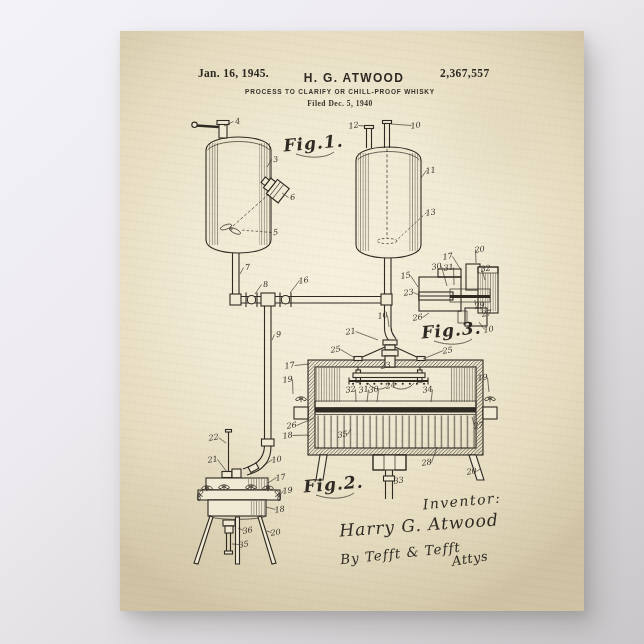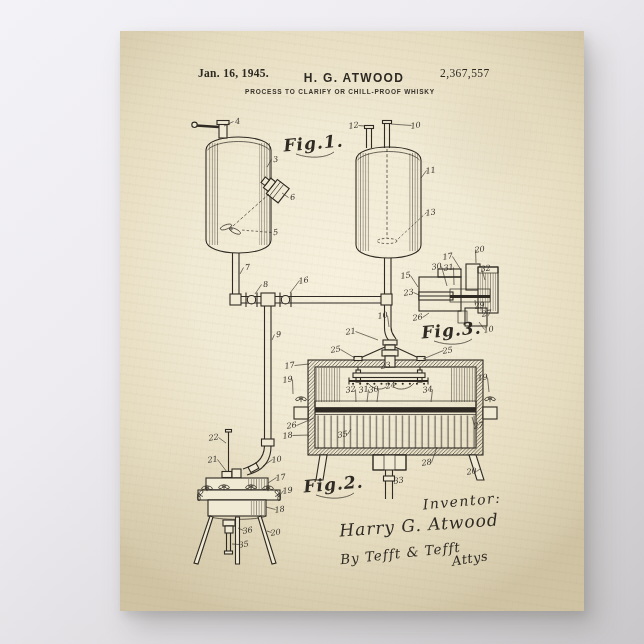--- a/index.html
+++ b/index.html
@@ -12,21 +12,21 @@
   .texture{position:absolute;inset:0;pointer-events:none;opacity:.55;
     background-image:
       repeating-linear-gradient(8deg,rgba(122,106,70,.045) 0 2px,transparent 2px 9px),
       repeating-linear-gradient(98deg,rgba(122,106,70,.035) 0 1px,transparent 1px 6px),
       radial-gradient(circle at 20% 82%,rgba(120,100,60,.06) 0 6%,transparent 14%),
       radial-gradient(circle at 80% 18%,rgba(120,100,60,.05) 0 5%,transparent 12%);}
   .abs{position:absolute;color:#2d2922;}
   .h-date{left:78px;top:36px;font-weight:bold;font-size:11.5px;letter-spacing:.3px;}
   .h-name{left:159px;top:40px;width:150px;text-align:center;font-family:"Liberation Sans",sans-serif;
     font-weight:bold;font-size:12px;letter-spacing:1.3px;}
-  .h-num{left:320px;top:36px;font-weight:normal;font-size:11.5px;letter-spacing:.4px;}
+  .h-num{left:320px;top:36px;font-weight:bold;font-size:11.5px;letter-spacing:.4px;}
   .h-title{left:60px;top:57px;width:320px;text-align:center;font-family:"Liberation Sans",sans-serif;
     font-weight:bold;font-size:6.5px;letter-spacing:.8px;color:#38332b;}
   .h-filed{left:60px;top:68px;width:320px;text-align:center;font-weight:bold;font-size:7.5px;
     letter-spacing:.5px;color:#38332b;}
   .script{font-family:"DejaVu Serif",serif;font-style:italic;color:#2f2b24;}
   .sig-inv{left:286px;top:462px;width:112px;text-align:center;font-size:14px;letter-spacing:1.5px;transform:rotate(-5deg);}
   .sig-name{left:204px;top:484px;width:190px;text-align:center;font-size:17px;letter-spacing:1px;transform:rotate(-4deg);}
   .sig-by{left:208px;top:514px;width:145px;text-align:center;font-size:13.5px;letter-spacing:1px;transform:rotate(-6deg);}
   .sig-attys{left:320px;top:520px;width:60px;text-align:center;font-size:13px;letter-spacing:.5px;transform:rotate(-9deg);}
   svg.drawing{position:absolute;inset:0;}
@@ -43,20 +43,21 @@
 <body>
 
 <div class="scene">
   <div class="poster">
     <div class="texture"></div>
 
     <span class="abs h-date">Jan. 16, 1945.</span>
     <span class="abs h-name">H. G. ATWOOD</span>
     <span class="abs h-num">2,367,557</span>
     <div class="abs h-title">PROCESS TO CLARIFY OR CHILL-PROOF WHISKY</div>
+    <div class="abs h-filed">Filed Dec. 5, 1940</div>
 
     <svg class="drawing" viewBox="0 0 464 580">
       <defs>
         <pattern id="ht" width="3.6" height="3.6" patternUnits="userSpaceOnUse">
           <path d="M0,3.6 L3.6,0" stroke="#2f2b24" stroke-width=".65"></path>
         </pattern>
         <pattern id="vl" width="2.6" height="8" patternUnits="userSpaceOnUse">
           <line x1="1.3" y1="0" x2="1.3" y2="8" stroke="#2f2b24" stroke-width=".55" opacity=".8"></line>
         </pattern>
         <pattern id="slats" width="6.5" height="10" patternUnits="userSpaceOnUse">

